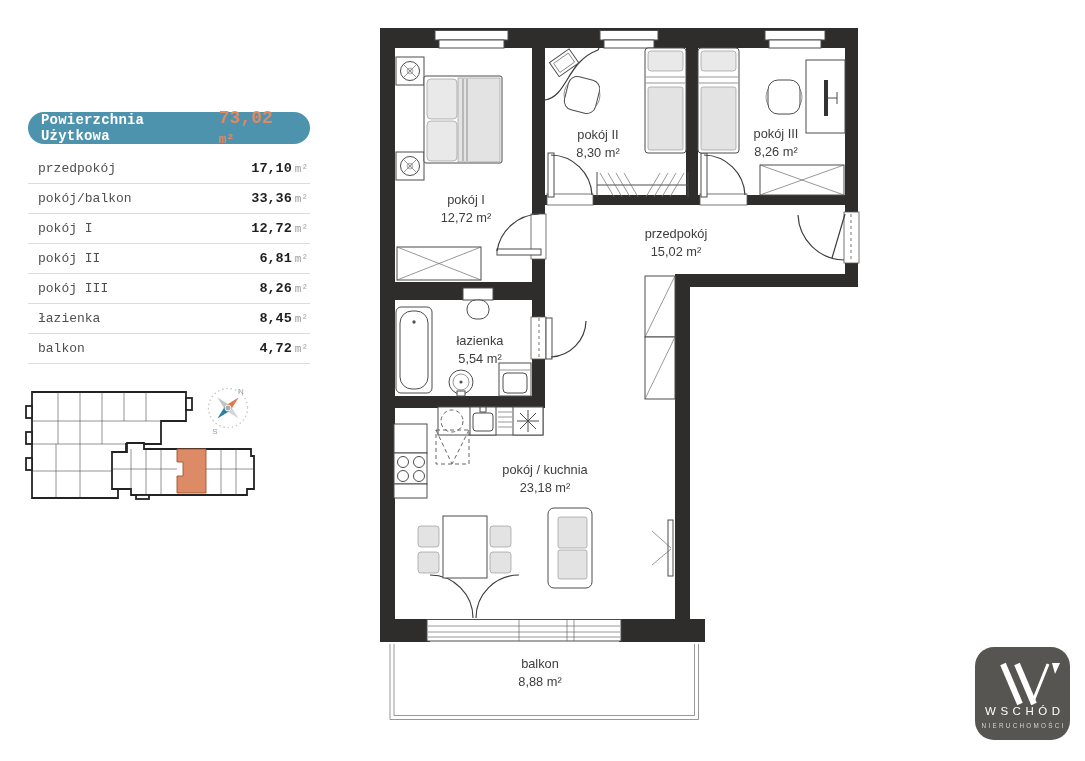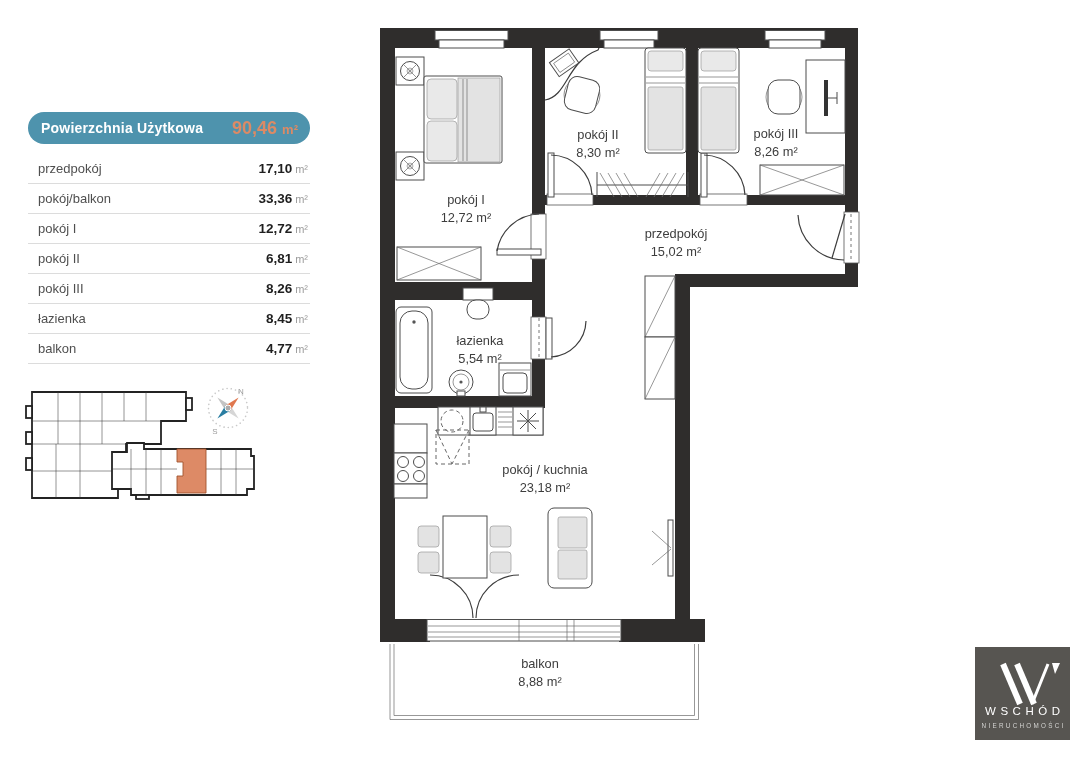--- a/index.html
+++ b/index.html
@@ -1,35 +1,35 @@
 <!DOCTYPE html>
 <html><head>
 <meta charset="utf-8">
 <style>
   html,body{margin:0;padding:0;background:#fff;}
   #page{position:relative;width:1085px;height:761px;background:#fff;overflow:hidden;
         font-family:"Liberation Sans",sans-serif;}
   #plan-svg{position:absolute;left:0;top:0;width:1085px;height:761px;}
 
   
-  .panel{position:absolute;left:28px;top:112px;width:282px;}
+  .panel{position:absolute;left:28px;top:112px;width:282px;font-family:Liberation Mono, monospace;}
   .pill{height:32px;border-radius:16px;background:#4e93ad;display:flex;align-items:center;
         justify-content:space-between;padding:0 12px 0 13px;box-sizing:border-box;}
   .pill-label{color:#fff;font-weight:bold;font-size:14px;letter-spacing:.2px;}
   .pill-value{color:#dc8a65;font-weight:bold;font-size:18px;}
   .pill-value .unit{font-size:13px;font-weight:bold;}
   .rows{margin-top:10px;}
   .row{height:30px;display:flex;align-items:center;justify-content:space-between;
        border-bottom:1px solid #dcdcdc;padding:0 2px 0 10px;box-sizing:border-box;}
   .row .rname{font-size:13px;color:#4f4f4f;}
   .row .rval{font-size:13.5px;color:#1f1f1f;font-weight:bold;}
   .row .runit{font-size:11px;color:#9c9c9c;font-weight:normal;margin-left:3px;}
 
   
-  .logo{position:absolute;left:975px;top:647px;width:95px;height:93px;background:#575551;}
+  .logo{position:absolute;left:975px;top:647px;width:95px;height:93px;background:#575551;border-radius:19px;}
   .logo svg{position:absolute;left:0;top:0;}
   .logo .word{position:absolute;left:0;top:58px;width:100%;text-align:center;color:#fff;
         font-size:11.5px;letter-spacing:4.5px;text-indent:4.5px;font-weight:normal;}
   .logo .tag{position:absolute;left:0;top:75px;width:100%;text-align:center;color:#d4d4d2;
         font-size:6.3px;letter-spacing:2.3px;text-indent:2.3px;}
 
   
   .wall{fill:#2f2d2c;}
   .fw{fill:#fff;stroke:#4d4d4d;stroke-width:1;}
   .ln{stroke:#4d4d4d;stroke-width:1;fill:none;}
@@ -359,21 +359,21 @@
         <circle cx="228" cy="408" r="3" fill="#ababab" stroke="#fff" stroke-width="1"></circle>
         <text class="cmp-label" x="241" y="394" text-anchor="middle">N</text>
         <text class="cmp-label" x="215" y="434" text-anchor="middle">S</text>
       </g>
     </g>
   </svg>
 
   <div class="panel">
     <div class="pill">
       <span class="pill-label">Powierzchnia Użytkowa</span>
-      <span class="pill-value"><span>90,46</span> <span class="unit">m²</span></span>
+      <span class="pill-value"><span>73,02</span> <span class="unit">m²</span></span>
     </div>
     <div class="rows">
       <div class="row">
         <span class="rname">przedpokój</span>
         <span class="rval"><span>17,10</span><span class="runit">m²</span></span>
       </div>
       <div class="row">
         <span class="rname">pokój/balkon</span>
         <span class="rval"><span>33,36</span><span class="runit">m²</span></span>
       </div>
@@ -388,21 +388,21 @@
       <div class="row">
         <span class="rname">pokój III</span>
         <span class="rval"><span>8,26</span><span class="runit">m²</span></span>
       </div>
       <div class="row">
         <span class="rname">łazienka</span>
         <span class="rval"><span>8,45</span><span class="runit">m²</span></span>
       </div>
       <div class="row">
         <span class="rname">balkon</span>
-        <span class="rval"><span>4,77</span><span class="runit">m²</span></span>
+        <span class="rval"><span>4,72</span><span class="runit">m²</span></span>
       </div>
     </div>
   </div>
 
   <div class="logo">
     <svg width="95" height="93" viewBox="0 0 95 93">
       <line x1="28" y1="17" x2="45" y2="57" stroke="#fff" stroke-width="6"></line>
       <line x1="42" y1="17" x2="59" y2="57" stroke="#fff" stroke-width="6"></line>
       <line x1="73" y1="17" x2="57" y2="57" stroke="#fff" stroke-width="3"></line>
       <polygon points="77,16 85,16 80,27" fill="#fff"></polygon>

